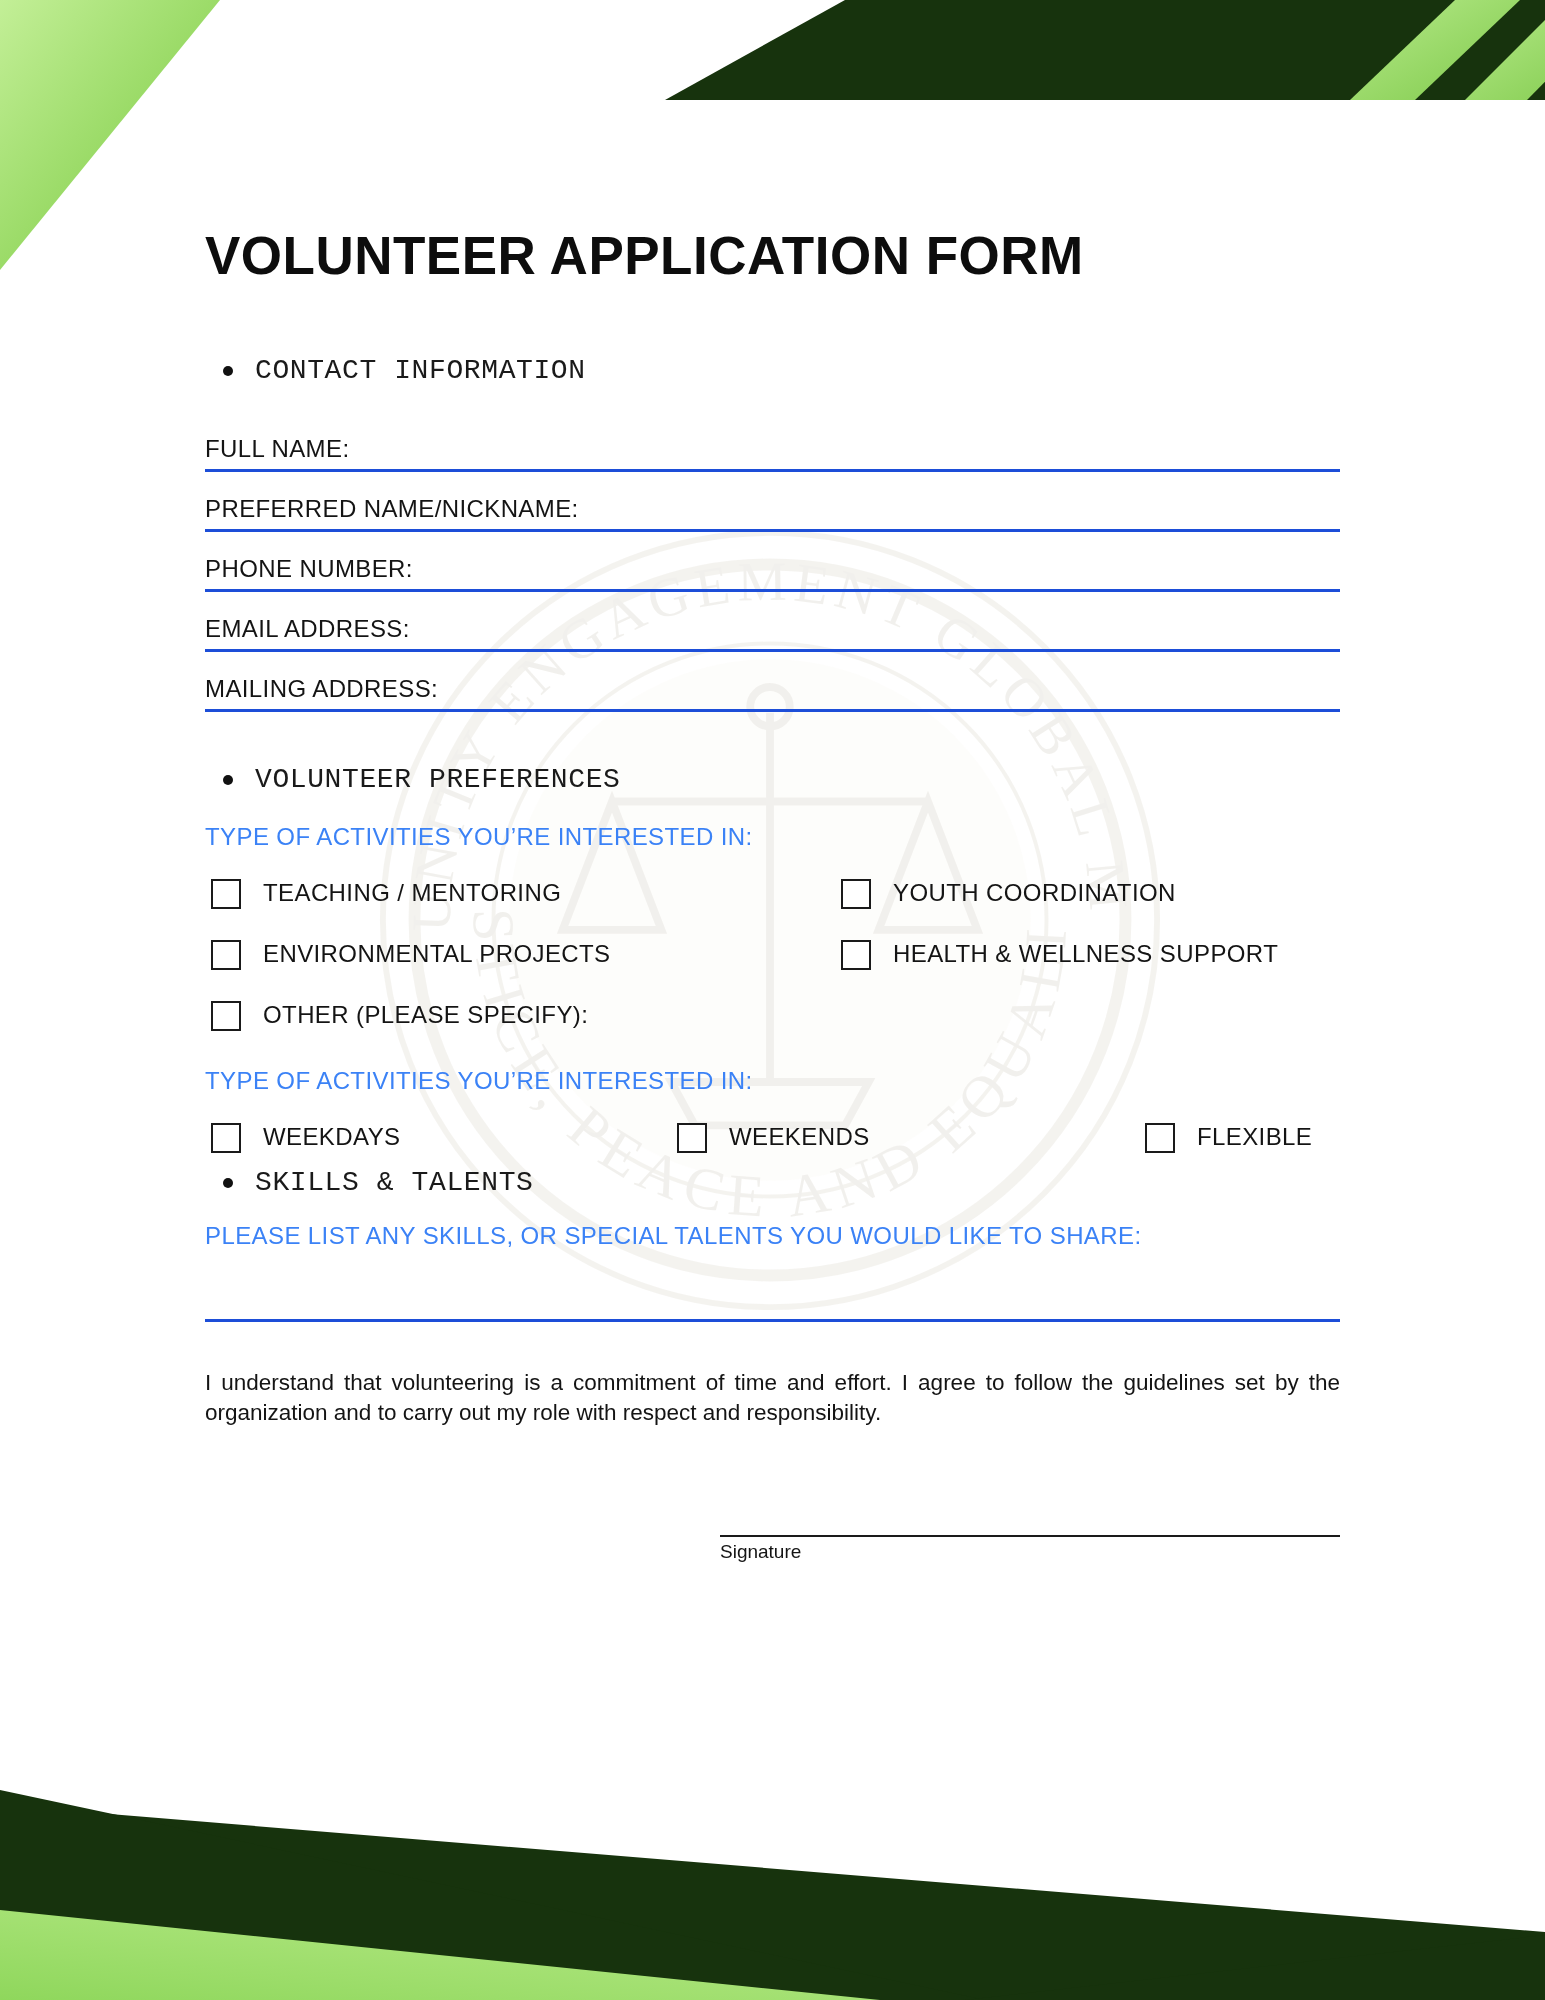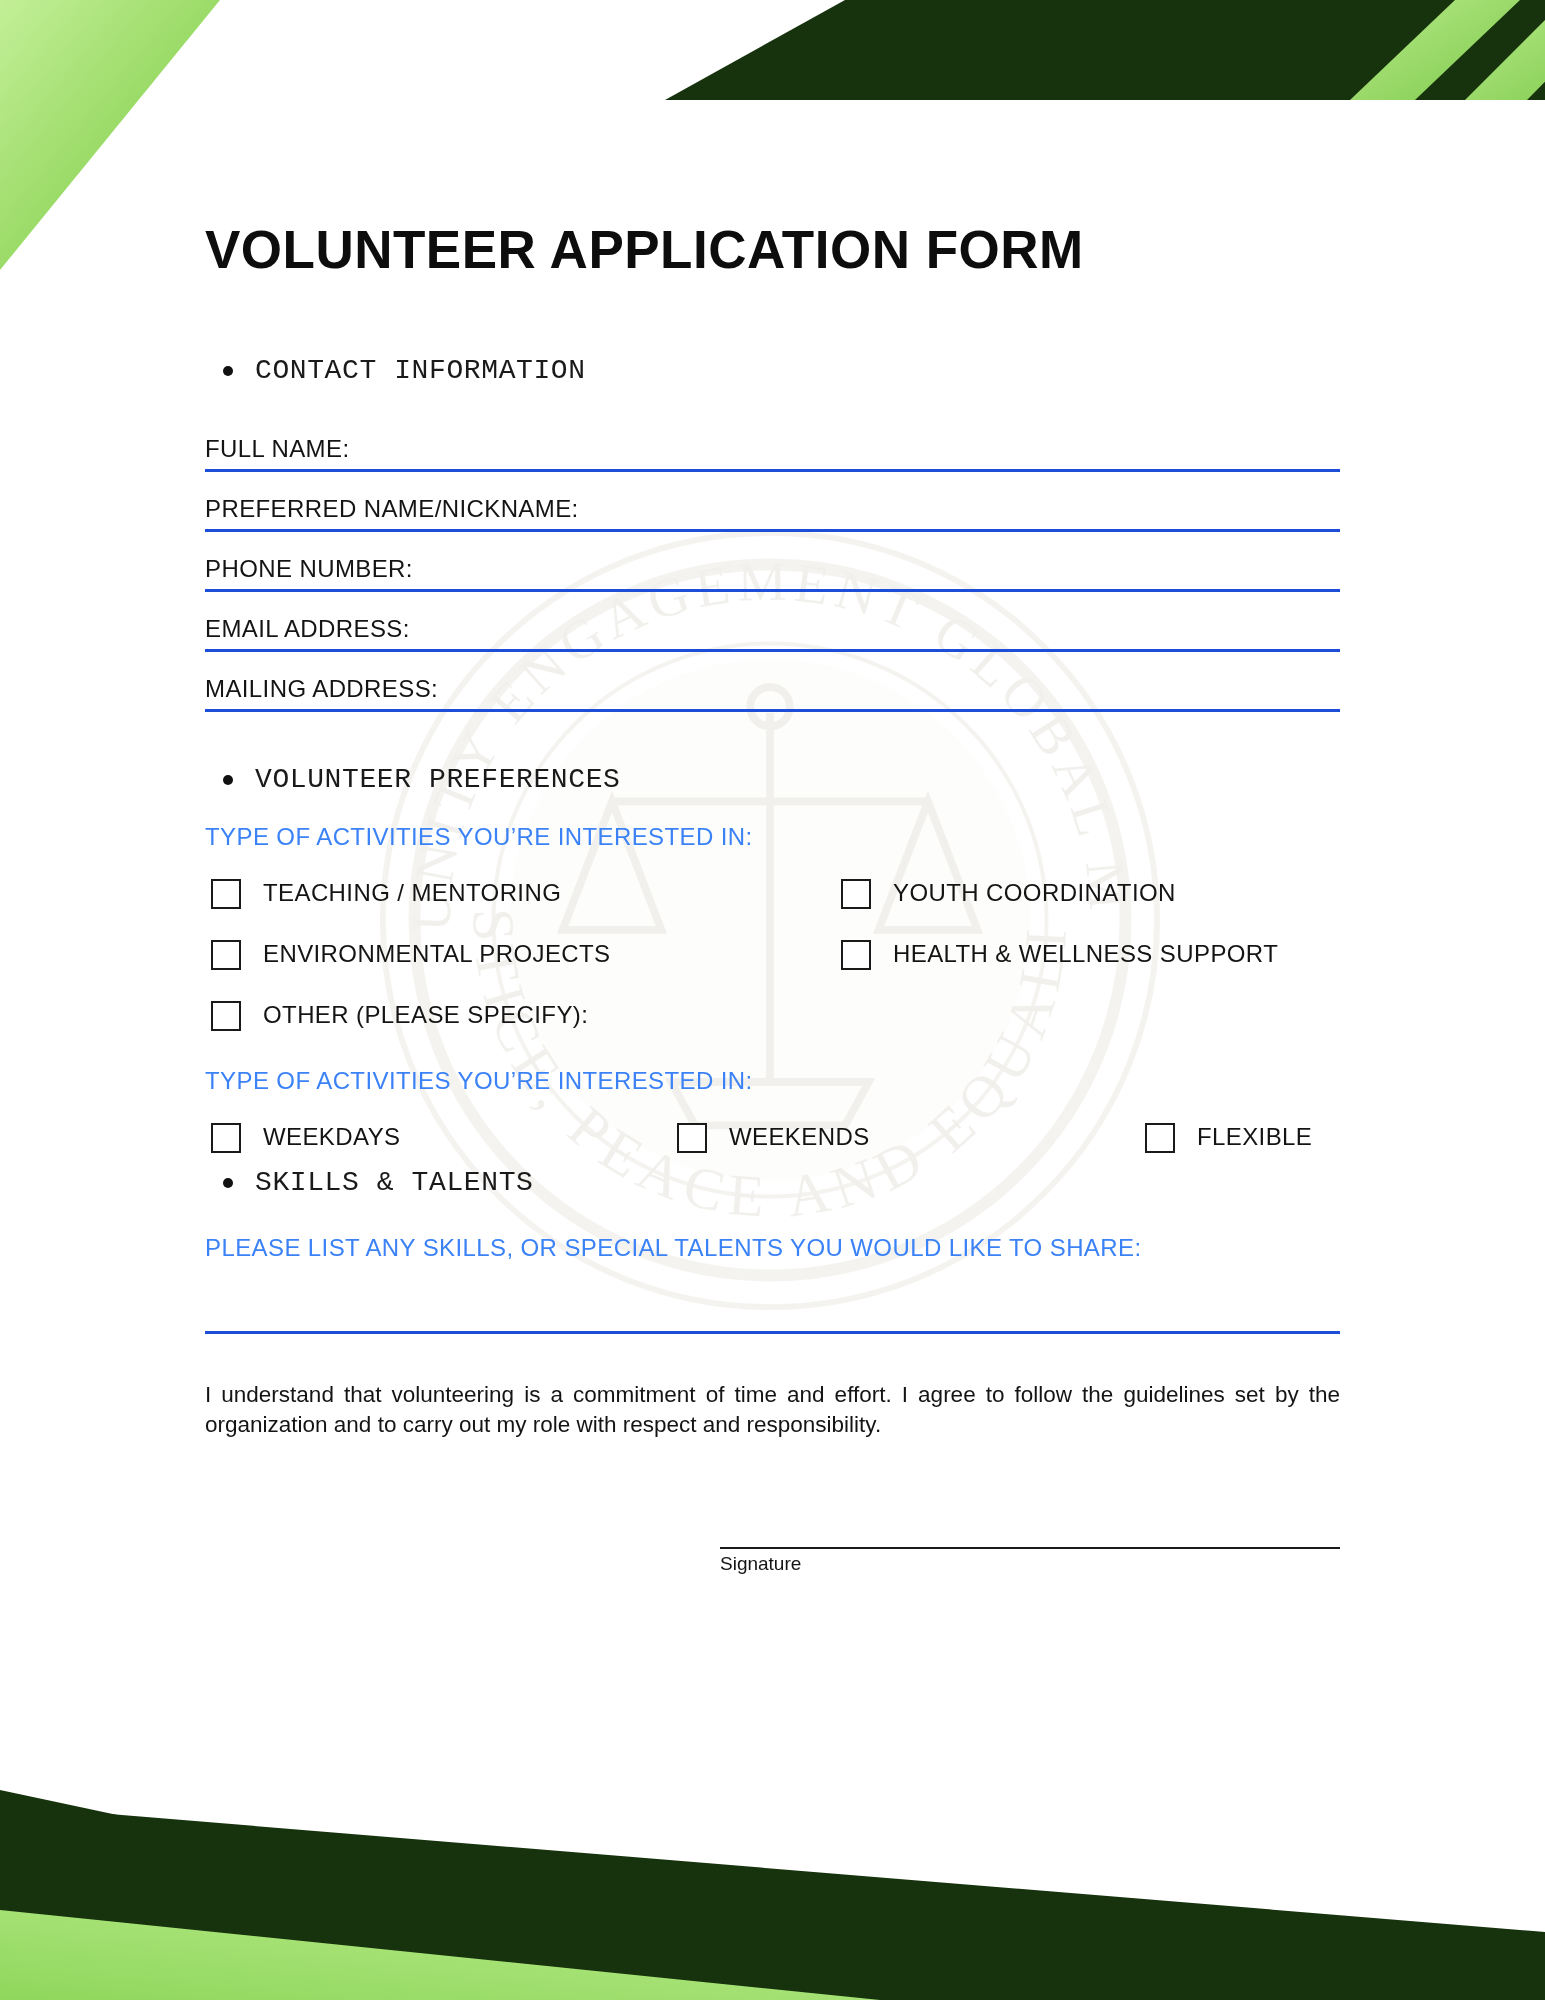--- a/index.html
+++ b/index.html
@@ -40,21 +40,21 @@
   .page {
     position: absolute;
     left: 0; top: 0;
     width: 1545px;
     height: 2000px;
   }
 
   .title {
     position: absolute;
     left: 205px;
-    top: 219px;
+    top: 225px;
     font-size: 53px;
     font-weight: bold;
     letter-spacing: 0.5px;
     color: #0d0d0d;
   }
 
   .section-head {
     display: flex;
     align-items: center;
     font-size: 28px;
@@ -276,21 +276,21 @@
         <span class="cb"></span>
         <span class="cb-label">FLEXIBLE</span>
       </div>
     </div>
 
     <div class="section-head" style="margin-left:18px; ">
       <span class="bullet"></span>
       <span>SKILLS &amp; TALENTS</span>
     </div>
 
-    <div class="sub-label" style="margin-top:36px;">PLEASE LIST ANY SKILLS, OR SPECIAL TALENTS YOU WOULD LIKE TO SHARE:</div>
+    <div class="sub-label" style="margin-top:24px;">PLEASE LIST ANY SKILLS, OR SPECIAL TALENTS YOU WOULD LIKE TO SHARE:</div>
 
     <div class="field-line" style="margin-top:16px; height:56px;">
       <span class="field-label"></span>
     </div>
 
     <div class="agreement" style="margin-top:46px;">I understand that volunteering is a commitment of time and effort. I agree to follow the guidelines set by the organization and to carry out my role with respect and responsibility.</div>
 
     <div style="margin-top:108px; display:flex; flex-direction:column; align-items:flex-end;">
       <div class="sig-line"></div>
       <div class="sig-label">Signature</div>

